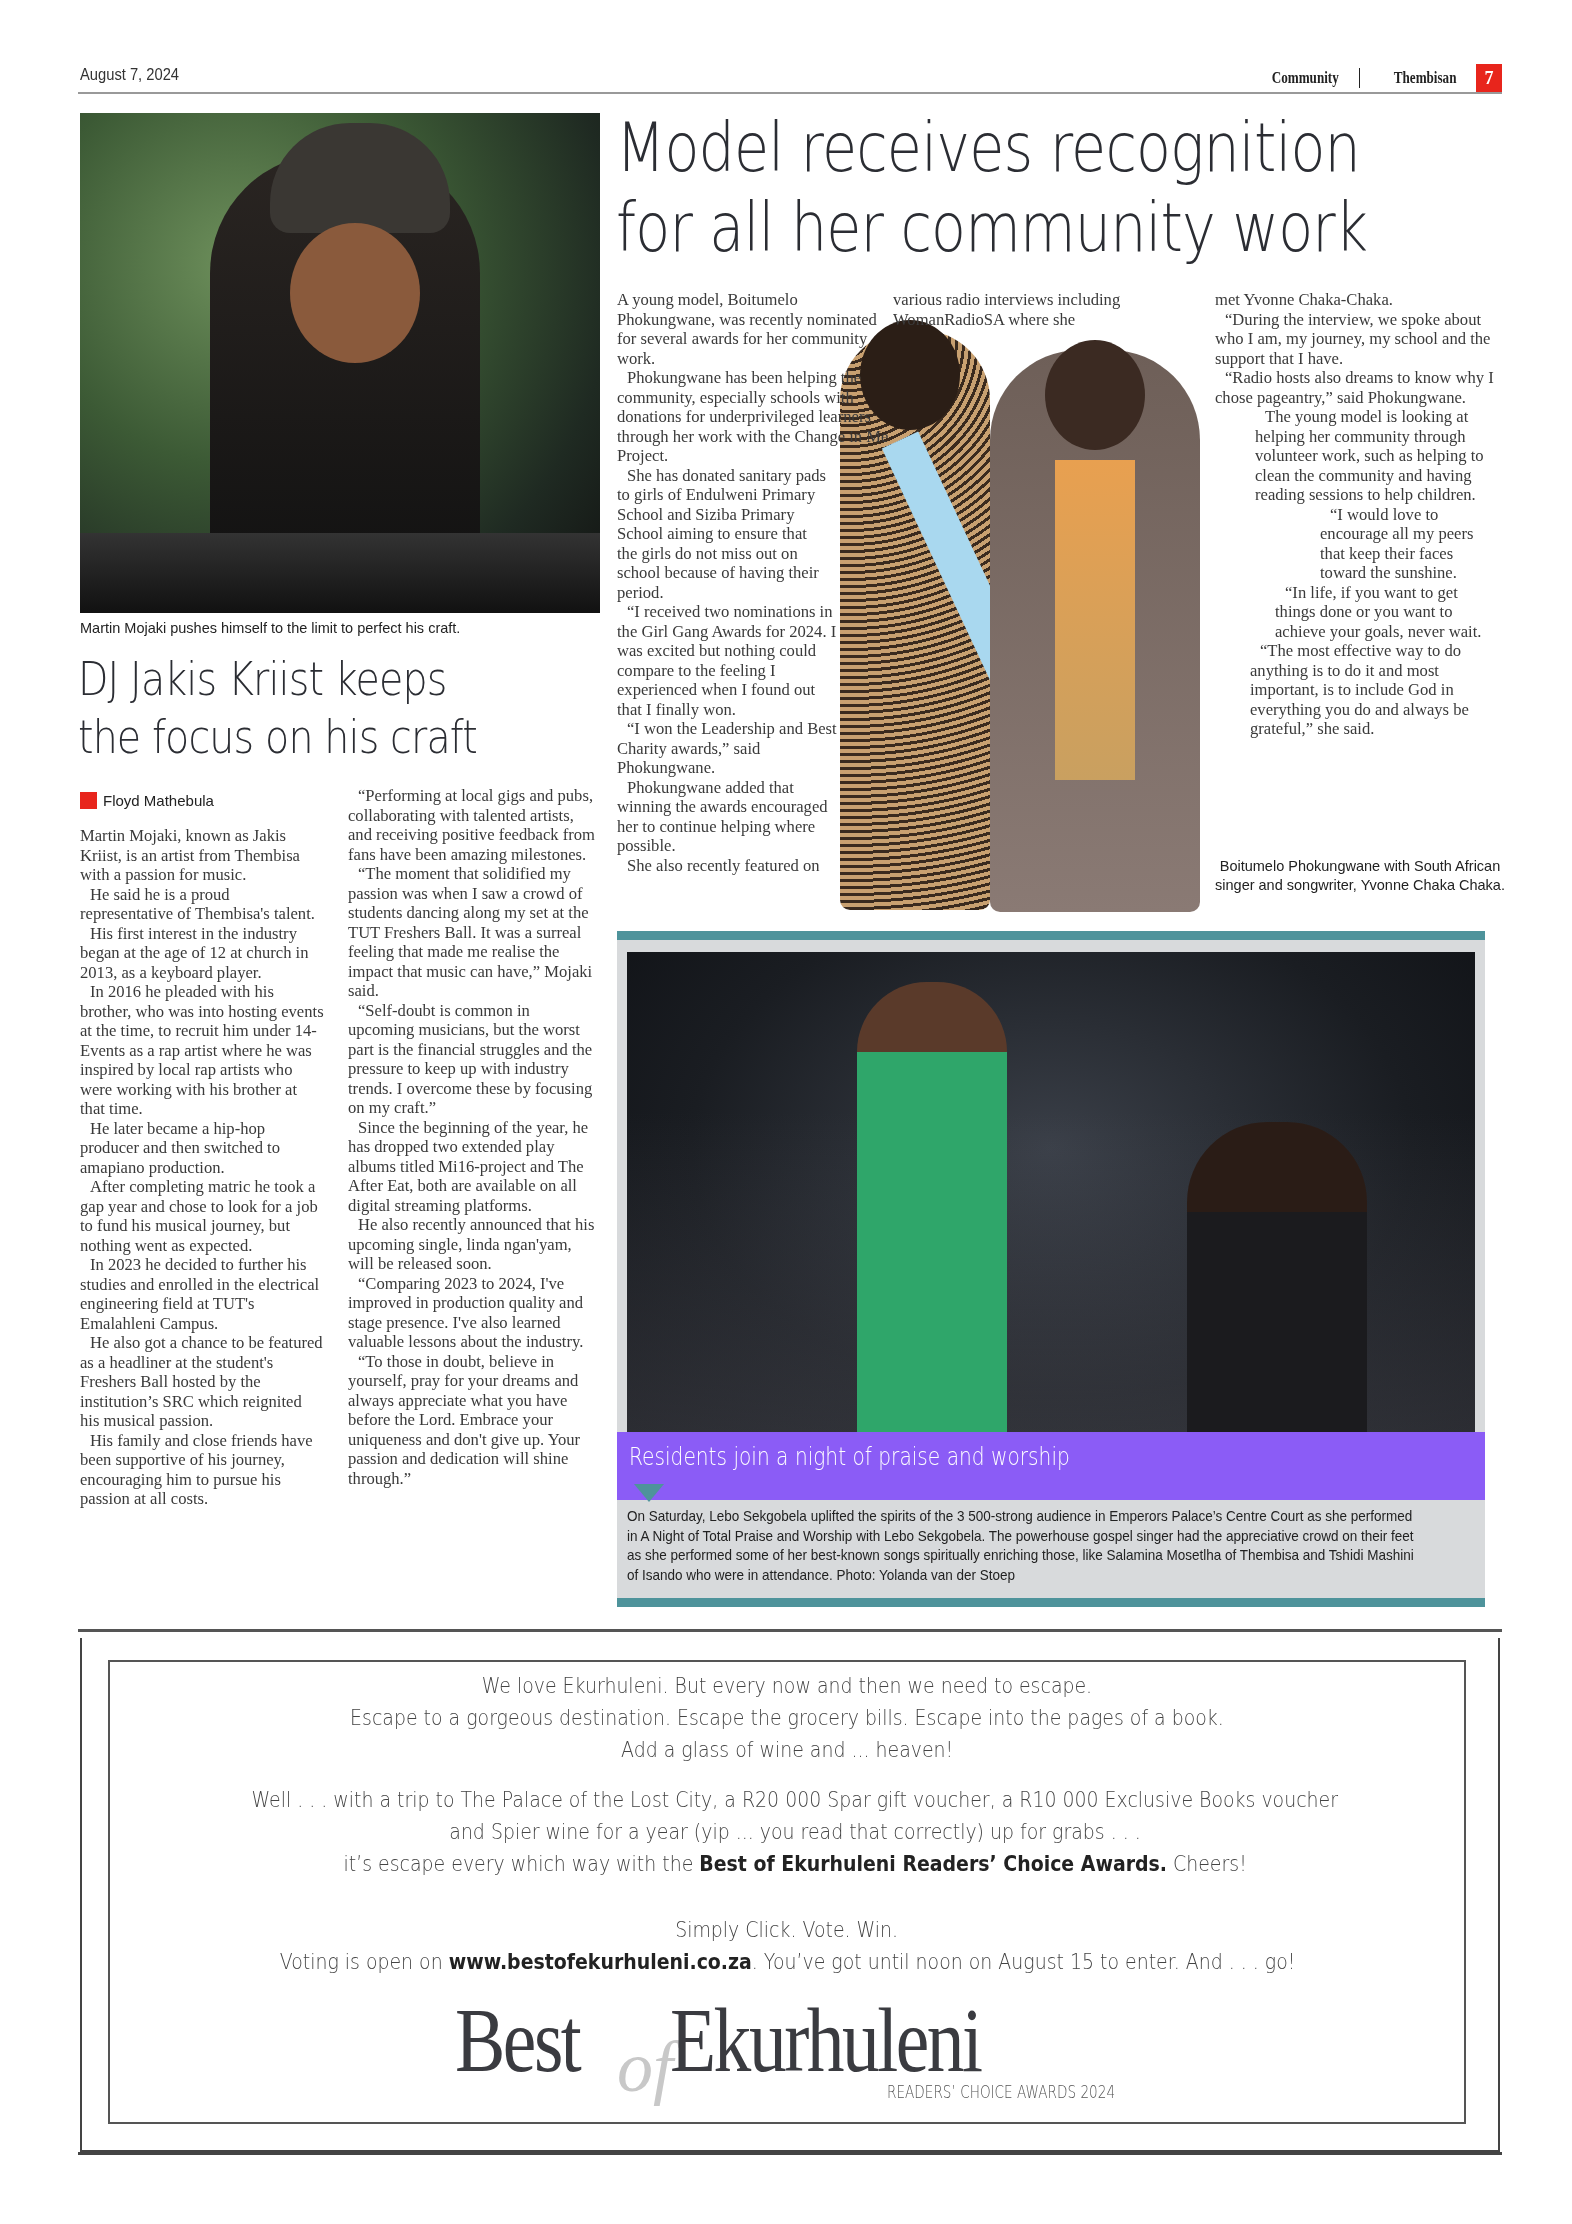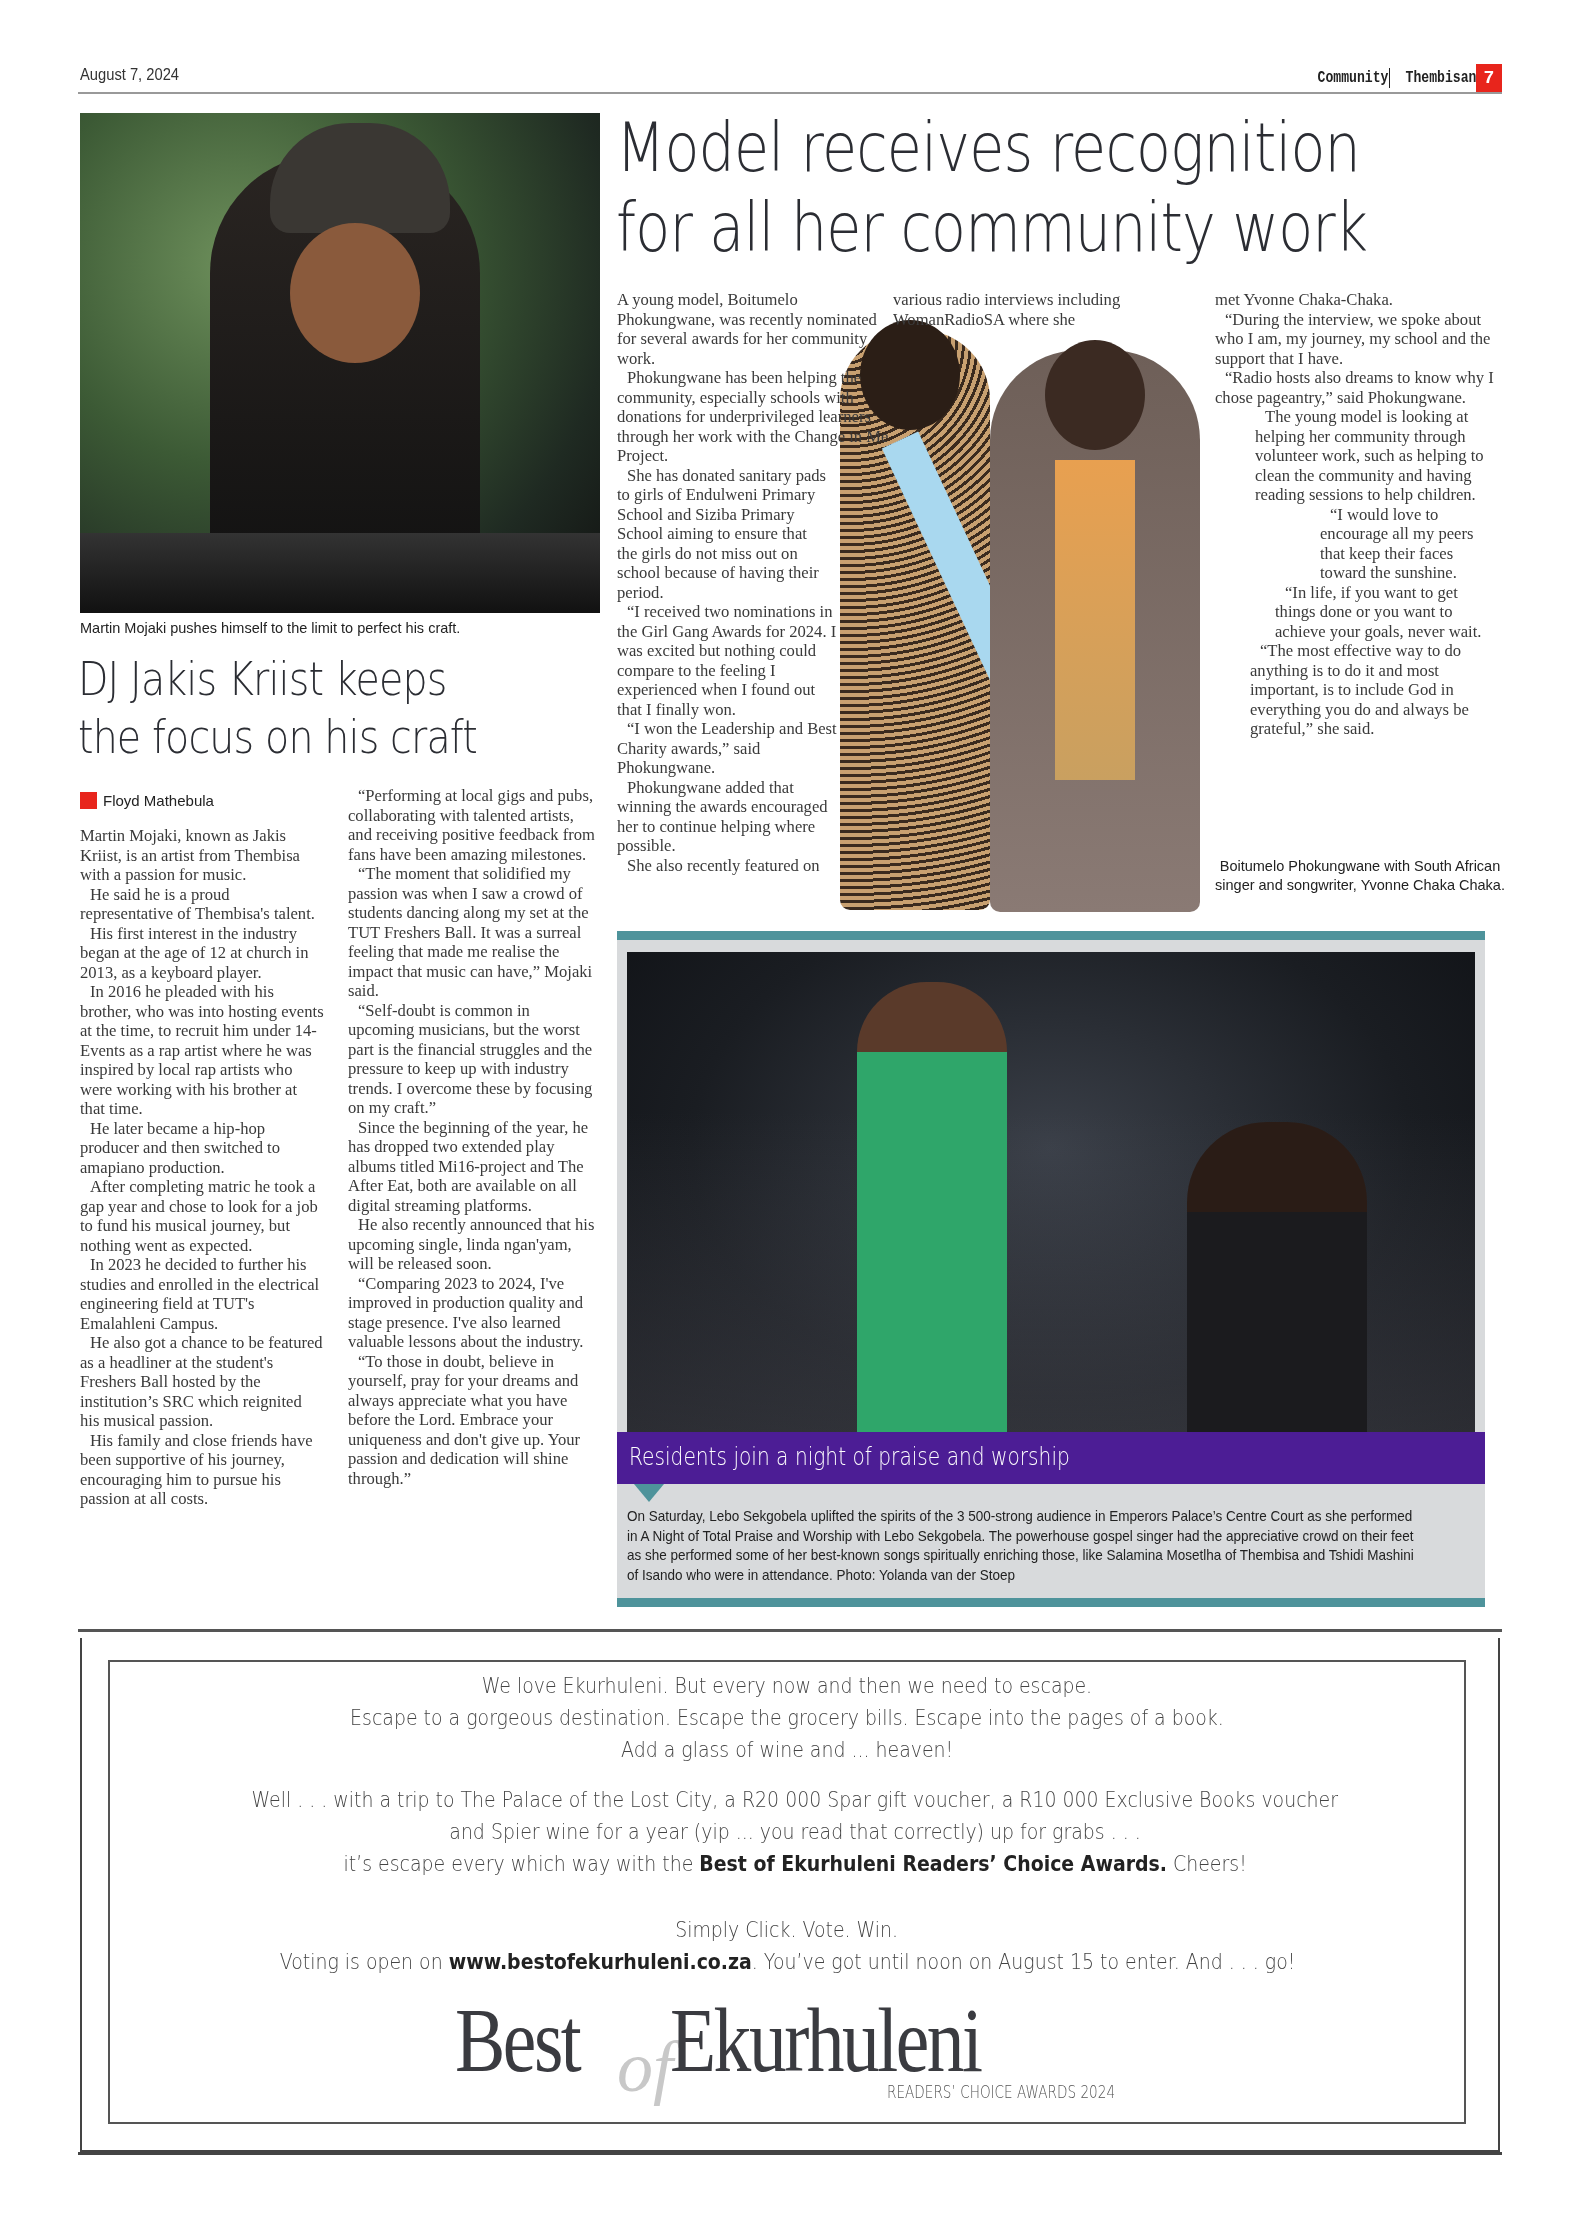--- a/index.html
+++ b/index.html
@@ -1,20 +1,20 @@
 <!DOCTYPE html>
 <html><head>
 <meta charset="utf-8">
 <style>
   * { box-sizing: border-box; margin: 0; padding: 0; }
   body { width: 1572px; height: 2224px; background: #fff; position: relative; overflow: hidden; font-family: "Liberation Serif", serif; color: #2a2a2a; }
   .abs { position: absolute; }
   
   .hdr-date { left: 80px; top: 66px; font-family: "Liberation Sans", sans-serif; font-size: 16px; color: #333; transform: scaleX(0.92); transform-origin: left; }
-  .hdr-right { right: 70px; top: 64px; display: flex; align-items: center; gap: 0; font-family: Liberation Mono, monospace; font-size: 16px; font-weight: bold; color: #222; }
+  .hdr-right { right: 70px; top: 64px; display: flex; align-items: center; gap: 20px; font-family: Liberation Serif, serif; font-size: 16px; font-weight: bold; color: #222; }
   .hdr-right .sec { transform: scaleX(0.82); transform-origin: right; }
   .hdr-right .sep { width: 1px; height: 20px; background: #222; }
   .pagenum { background: #e8251c; color: #fff; width: 26px; height: 28px; display: flex; align-items: center; justify-content: center; font-size: 18px; font-weight: bold; }
   .hdr-rule { left: 78px; top: 92px; width: 1424px; height: 2px; background: #999; }
 
   
   .photo { overflow: hidden; }
   .dj-photo { left: 80px; top: 113px; width: 520px; height: 500px; background: radial-gradient(circle at 30% 30%, #6d8f5b 0%, #3c5a35 40%, #1f2a22 75%, #111 100%); }
   .dj-photo .fig { position: absolute; left: 130px; top: 40px; width: 270px; height: 440px; border-radius: 120px 120px 20px 20px; background: linear-gradient(#2a2522, #111); }
   .dj-photo .hat { position: absolute; left: 190px; top: 10px; width: 180px; height: 110px; border-radius: 80px 80px 20px 20px; background: #3a3733; }
@@ -44,21 +44,21 @@
   .model-photo .w2h { position: absolute; left: 225px; top: 20px; width: 100px; height: 110px; border-radius: 50%; background: #3b2a22; }
   .model-photo .scarf { position: absolute; left: 235px; top: 140px; width: 80px; height: 320px; background: linear-gradient(#e8a050, #c9a060); }
   .cap-model { left: 1215px; top: 857px; width: 290px; font-family: "Liberation Sans", sans-serif; font-size: 14.5px; line-height: 19px; color: #222; text-align: center; }
 
   
   .w-box { left: 617px; top: 931px; width: 868px; height: 676px; background: #d8dadc; border-top: 9px solid #4e939b; border-bottom: 9px solid #4e939b; }
   .w-photo { left: 627px; top: 952px; width: 848px; height: 490px; background: radial-gradient(ellipse at 50% 40%, #3a3f48 0%, #1a1d22 60%, #0e1014 100%); }
   .w-photo .lady { position: absolute; left: 230px; top: 30px; width: 150px; height: 470px; border-radius: 70px 70px 0 0; background: linear-gradient(#5a3a2a 0 70px, #2fa66a 70px); }
   .w-photo .lady2 { position: absolute; left: 560px; top: 170px; width: 180px; height: 320px; border-radius: 80px 80px 0 0; background: linear-gradient(#2a1c16 0 90px, #1b1b1e 90px); }
   .w-photo .crowd { position: absolute; left: 0; top: 160px; width: 848px; height: 330px; background: linear-gradient(transparent, rgba(100,100,110,0.35)); }
-  .w-title { left: 617px; top: 1432px; width: 868px; height: 52px; background: #4c1d95; color: #fff; font-family: "DejaVu Sans", sans-serif; font-size: 24px; line-height: 50px; padding-left: 12px; font-weight: 300; transform-origin: left; }
+  .w-title { left: 617px; top: 1432px; width: 868px; height: 68px; background: #8b5cf6; color: #fff; font-family: "DejaVu Sans", sans-serif; font-size: 24px; line-height: 50px; padding-left: 12px; font-weight: 300; transform-origin: left; }
   .w-title span { display: inline-block; transform: scaleX(0.84); transform-origin: left; white-space: nowrap; }
   .w-arrow { left: 634px; top: 1484px; width: 0; height: 0; border-left: 15px solid transparent; border-right: 15px solid transparent; border-top: 18px solid #4e939b; }
   .w-cap { left: 627px; top: 1506px; width: 880px; font-family: "Liberation Sans", sans-serif; font-size: 15px; line-height: 19.5px; color: #222; transform: scaleX(0.9); transform-origin: left; }
 
   
   .ad-rule { left: 78px; top: 1629px; width: 1424px; height: 3px; background: #555; }
   .ad-outer { left: 80px; top: 1638px; width: 1420px; height: 514px; border: 2px solid #444; border-top: none; }
   .ad-inner { left: 108px; top: 1660px; width: 1358px; height: 464px; border: 2px solid #555; }
   .ad-text { left: 108px; width: 1358px; text-align: center; font-family: "DejaVu Sans", sans-serif; font-size: 22px; line-height: 32px; color: #444; font-weight: 200; }
   .ad-text span.inner { display: inline-block; transform: scaleX(0.86); }

